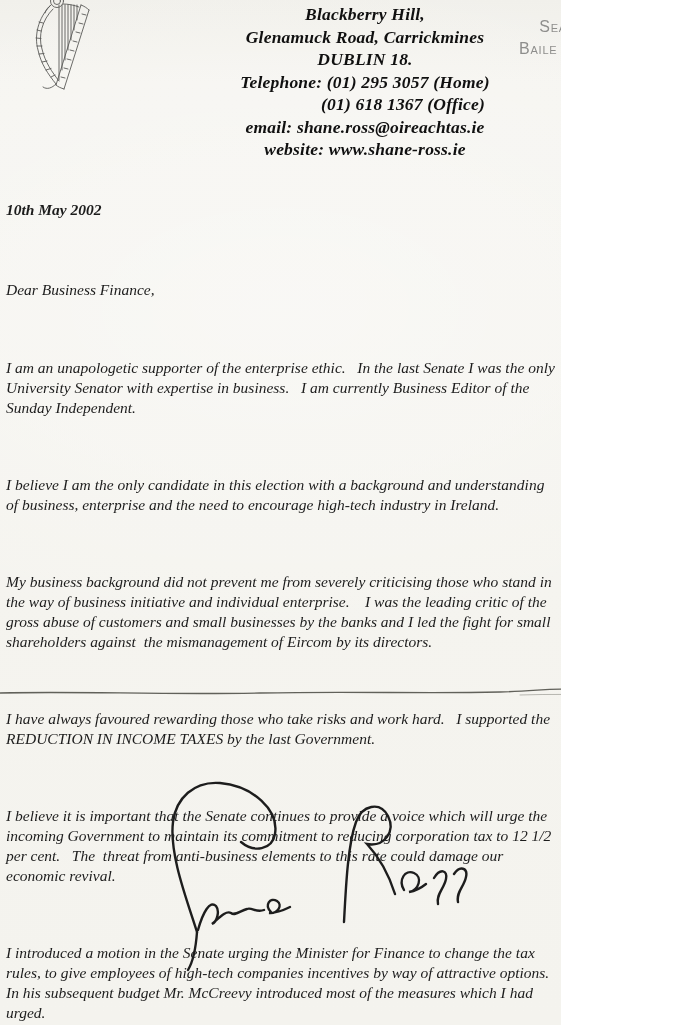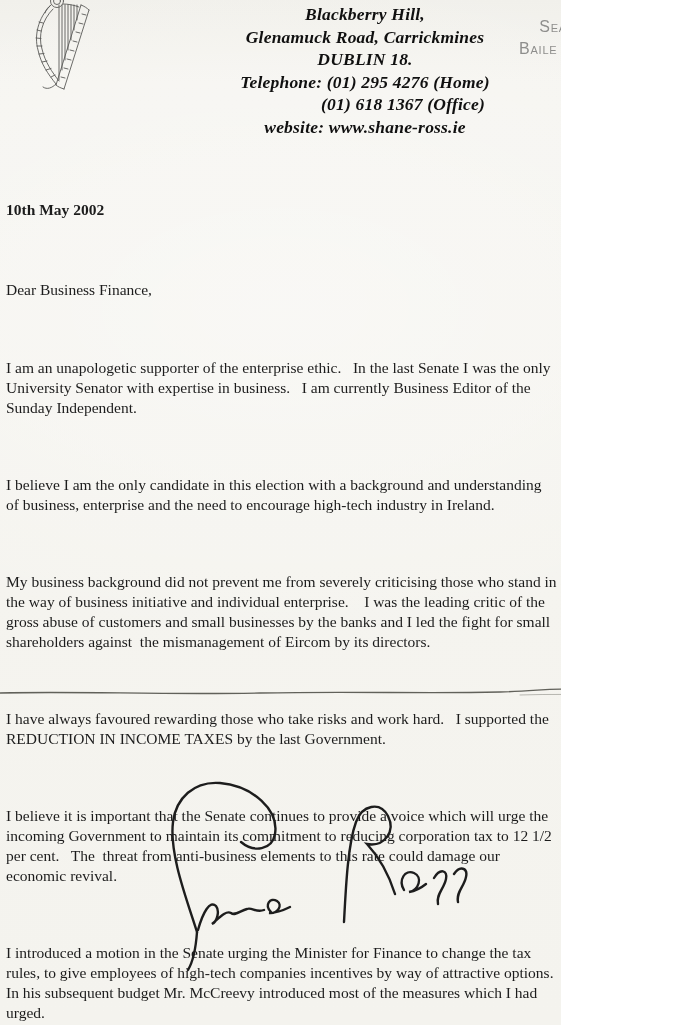--- a/index.html
+++ b/index.html
@@ -54,21 +54,21 @@
     border-radius: 2px;
   }
 
   
   .letter-body {
     position: absolute;
     left: 6px; top: 160px; right: 4px;
     font-size: 15.5px; line-height: 20px;
     white-space: pre-wrap;
   }
-  .letter-body p { margin: 0 0 17px 0; }
+  .letter-body p { margin: 0 0 17px 0; font-style: italic; }
   p.date { font-weight: bold; margin-bottom: 20px; }
   p.salutation { margin-bottom: 18px; }
 
   
   .crease {
     position: absolute;
     left: 0; top: 684px; width: 695px; height: 18px;
     pointer-events: none;
   }
   .signature {
@@ -109,22 +109,23 @@
     <path d="M48,13 L48,38"></path>
     <path d="M51,13 L51,28"></path>
 
     <path d="M30,92 C26,96 21,98 17,95"></path>
   </svg>
 
   <div class="lh-center">
     <div>Blackberry Hill,</div>
     <div>Glenamuck Road,   Carrickmines</div>
     <div>DUBLIN 18.</div>
-    <div>Telephone: (01) 295 4276 (Home)</div>
+    <div>Telephone: (01) 295 3057 (Home)</div>
     <div class="shift-right">(01) 618 1367 (Office)</div>
+    <div>email: shane.ross@oireachtas.ie</div>
     <div>website: www.shane-ross.ie</div>
   </div>
 
   <div class="seanad">
     <div>Seanad Éireann</div>
     <div>Baile Átha Cliath, 2.</div>
   </div>
 
   <div class="edge-line"></div>
   <div class="scan-shadow"></div>

